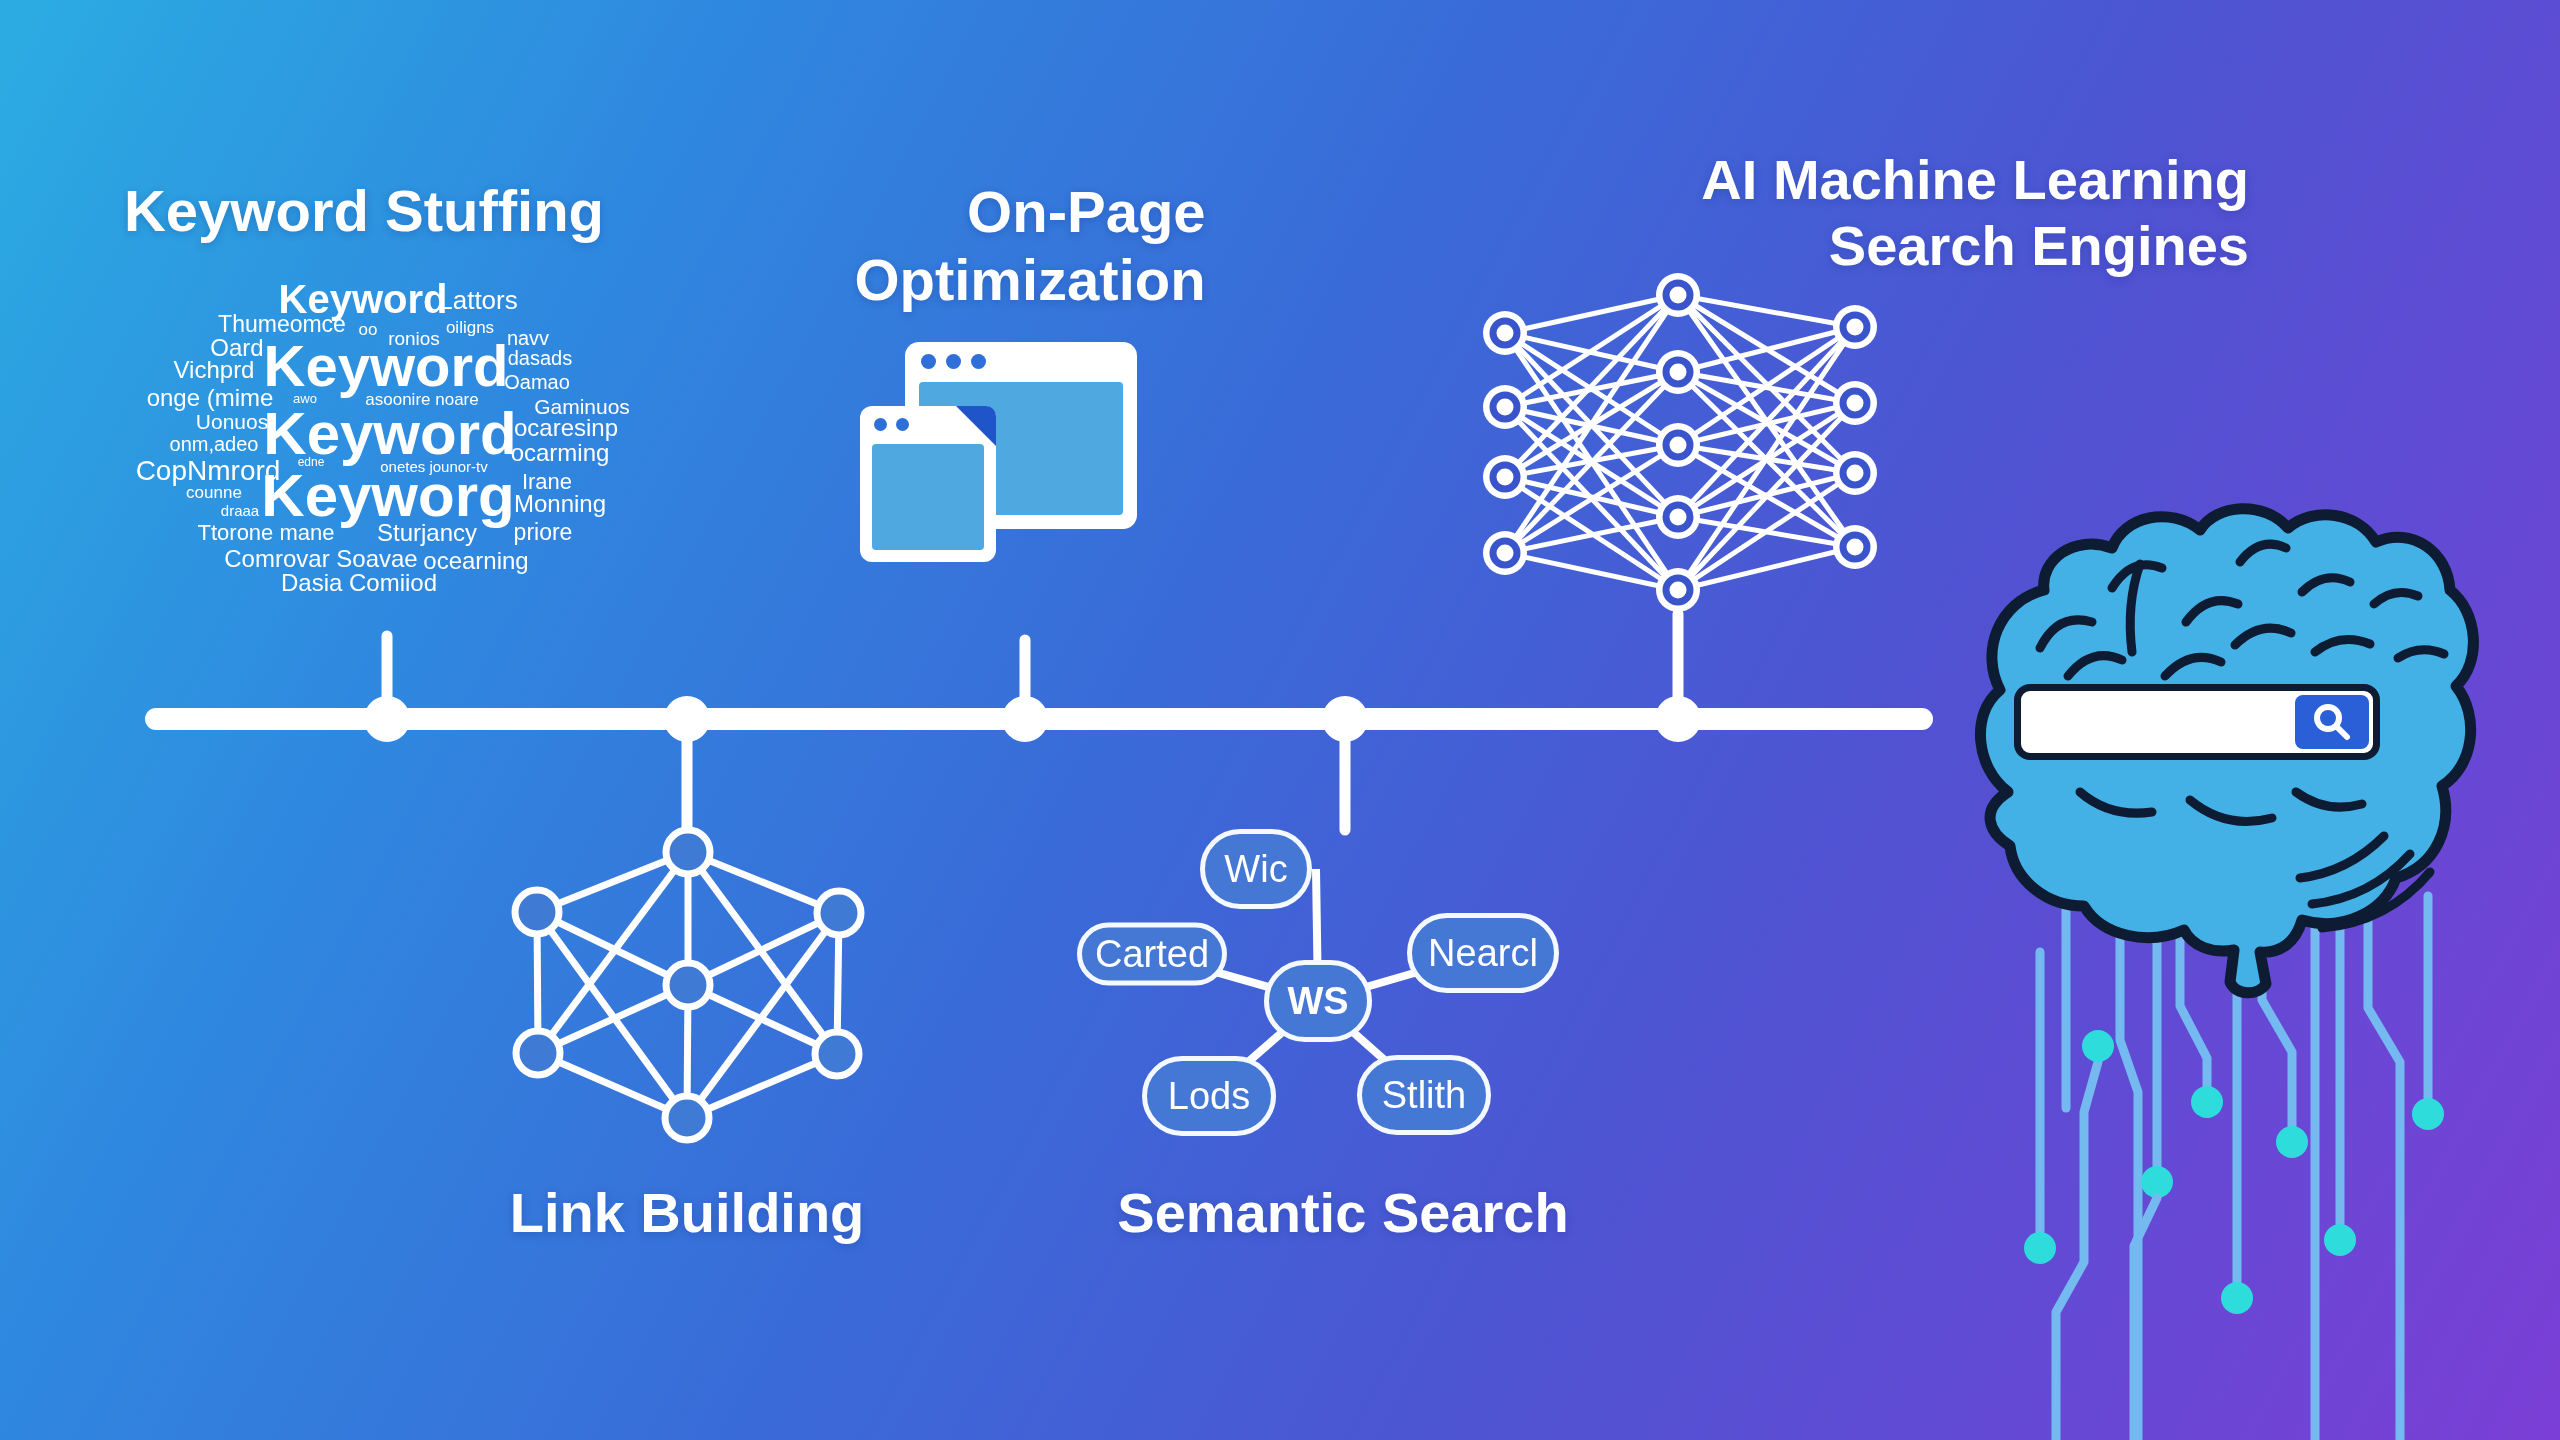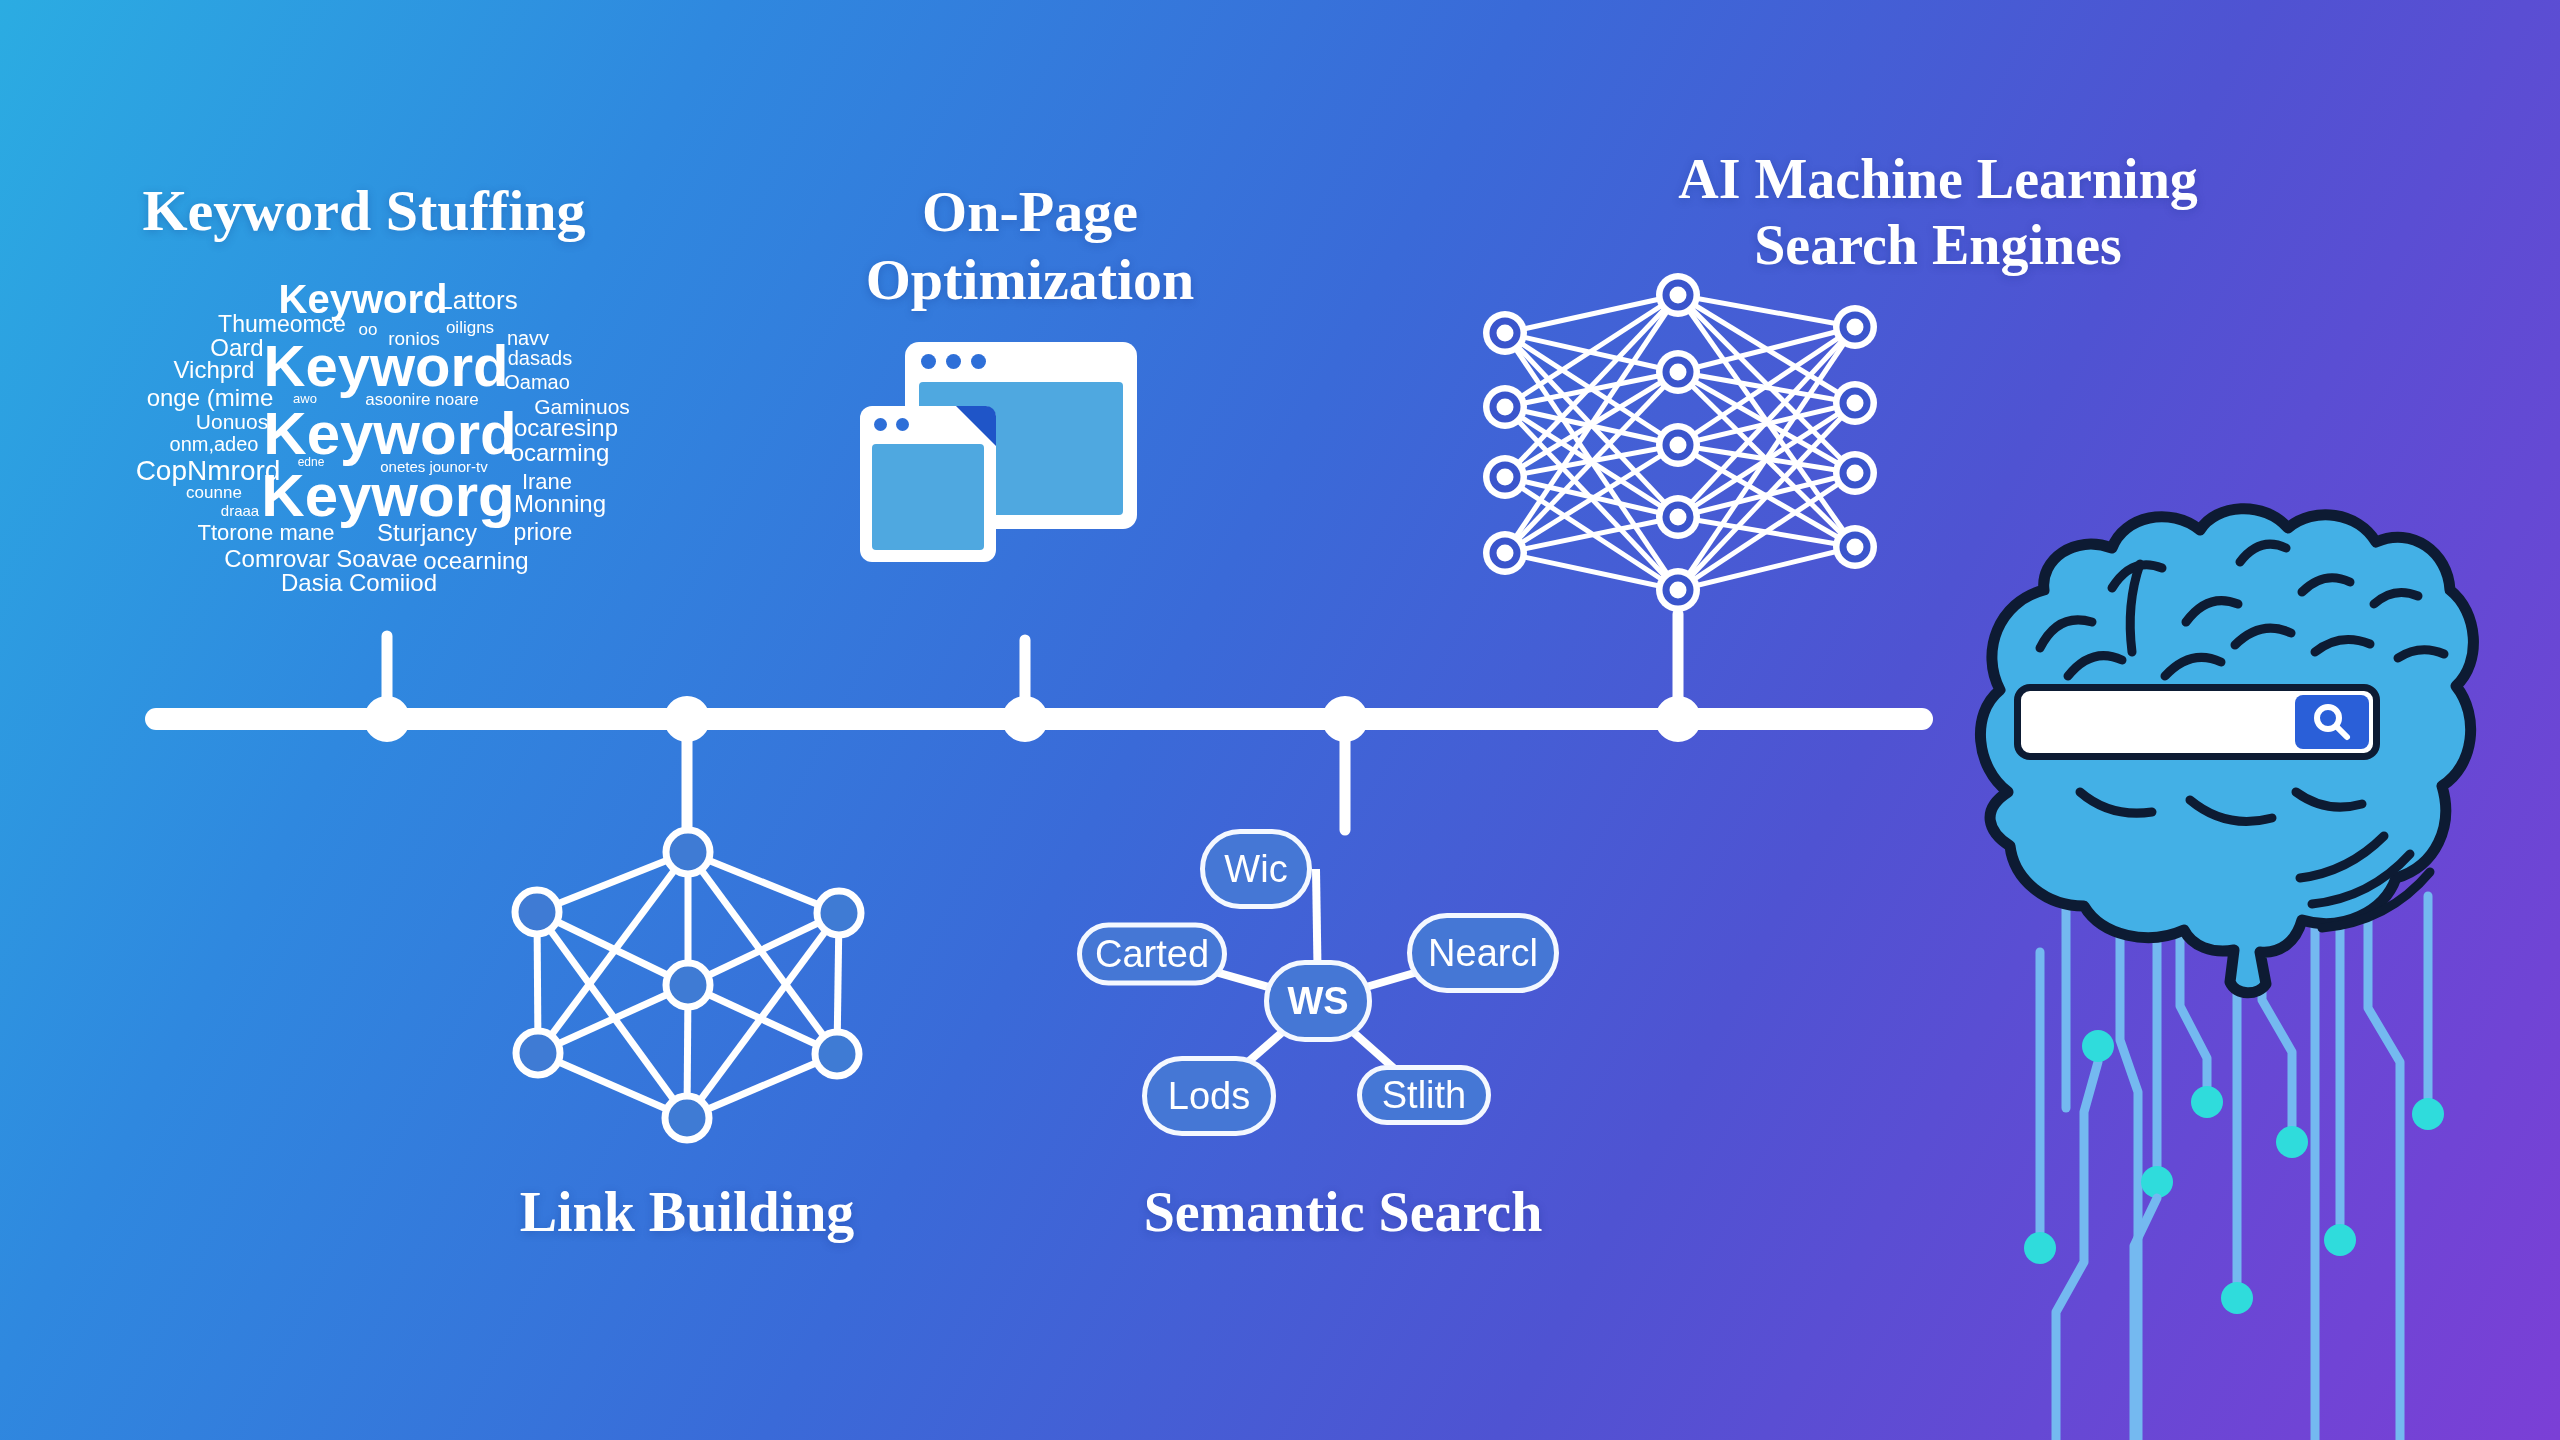--- a/index.html
+++ b/index.html
@@ -1,22 +1,22 @@
 <!DOCTYPE html>
 <html><head>
 <meta charset="utf-8">
 <style>
   html,body{margin:0;padding:0;background:#1a1a2e;}
   #root{position:relative;width:2560px;height:1440px;overflow:hidden;
     font-family:"Liberation Sans",sans-serif;
     background:linear-gradient(118deg,#2BACE2 0%,#2F88DF 22%,#3A6AD8 46%,#4F53D2 68%,#7B3FD6 100%);}
   #vector-layer,#brain-svg{position:absolute;left:0;top:0;width:2560px;height:1440px;}
   .title{position:absolute;transform:translate(-50%,-50%);color:#fff;font-weight:bold;
-    text-align:center;white-space:pre-line;line-height:1.17;
-    text-shadow:0 2px 8px rgba(10,40,120,.25);font-family:Liberation Serif, serif;}
+    text-align:right;white-space:pre-line;line-height:1.17;
+    text-shadow:0 2px 8px rgba(10,40,120,.25);}
   .cloud-word{position:absolute;transform:translate(-50%,-50%);color:#fff;white-space:nowrap;line-height:1;}
   .pill{position:absolute;transform:translate(-50%,-50%);display:flex;align-items:center;justify-content:center;
     background:#4577D5;border:5px solid #F4F8FF;border-radius:44px;color:#fff;font-size:38px;box-sizing:border-box;}
   .pill.center{font-weight:bold;}
   
   .browser-window{position:absolute;left:905px;top:342px;width:232px;height:187px;background:#fff;border-radius:14px;}
   .browser-content{position:absolute;left:14px;right:14px;top:40px;bottom:14px;background:#4FA8E0;border-radius:4px;}
   .window-dots{position:absolute;left:16px;top:12px;display:flex;gap:10px;}
   .window-dots i{width:15px;height:15px;border-radius:50%;background:#2E6FD8;display:block;}
   .doc-icon{position:absolute;left:860px;top:406px;width:136px;height:156px;background:#fff;border-radius:12px;}
@@ -277,21 +277,21 @@
     <div class="doc-fold"></div>
   </div>
 
 
   <div id="pill-layer">
       <div class="pill center" style="left: 1318px; top: 1001px; width: 108px; height: 82px;">WS</div>
       <div class="pill" style="left: 1256px; top: 869px; width: 112px; height: 80px;">Wic</div>
       <div class="pill" style="left: 1152px; top: 954px; width: 150px; height: 63px;">Carted</div>
       <div class="pill" style="left: 1483px; top: 953px; width: 152px; height: 80px;">Nearcl</div>
       <div class="pill" style="left: 1209px; top: 1096px; width: 134px; height: 80px;">Lods</div>
-      <div class="pill" style="left: 1424px; top: 1095px; width: 134px; height: 60px;">Stlith</div>
+      <div class="pill" style="left: 1424px; top: 1095px; width: 134px; height: 80px;">Stlith</div>
     </div>
 
   <div class="search-bar">
     <button class="search-button">
       <svg width="44" height="44" viewBox="0 0 44 44">
         <circle cx="18" cy="18" r="11" fill="none" stroke="#FFFFFF" stroke-width="6"></circle>
         <line x1="27" y1="27" x2="37" y2="37" stroke="#FFFFFF" stroke-width="6" stroke-linecap="round"></line>
       </svg>
     </button>
   </div>

